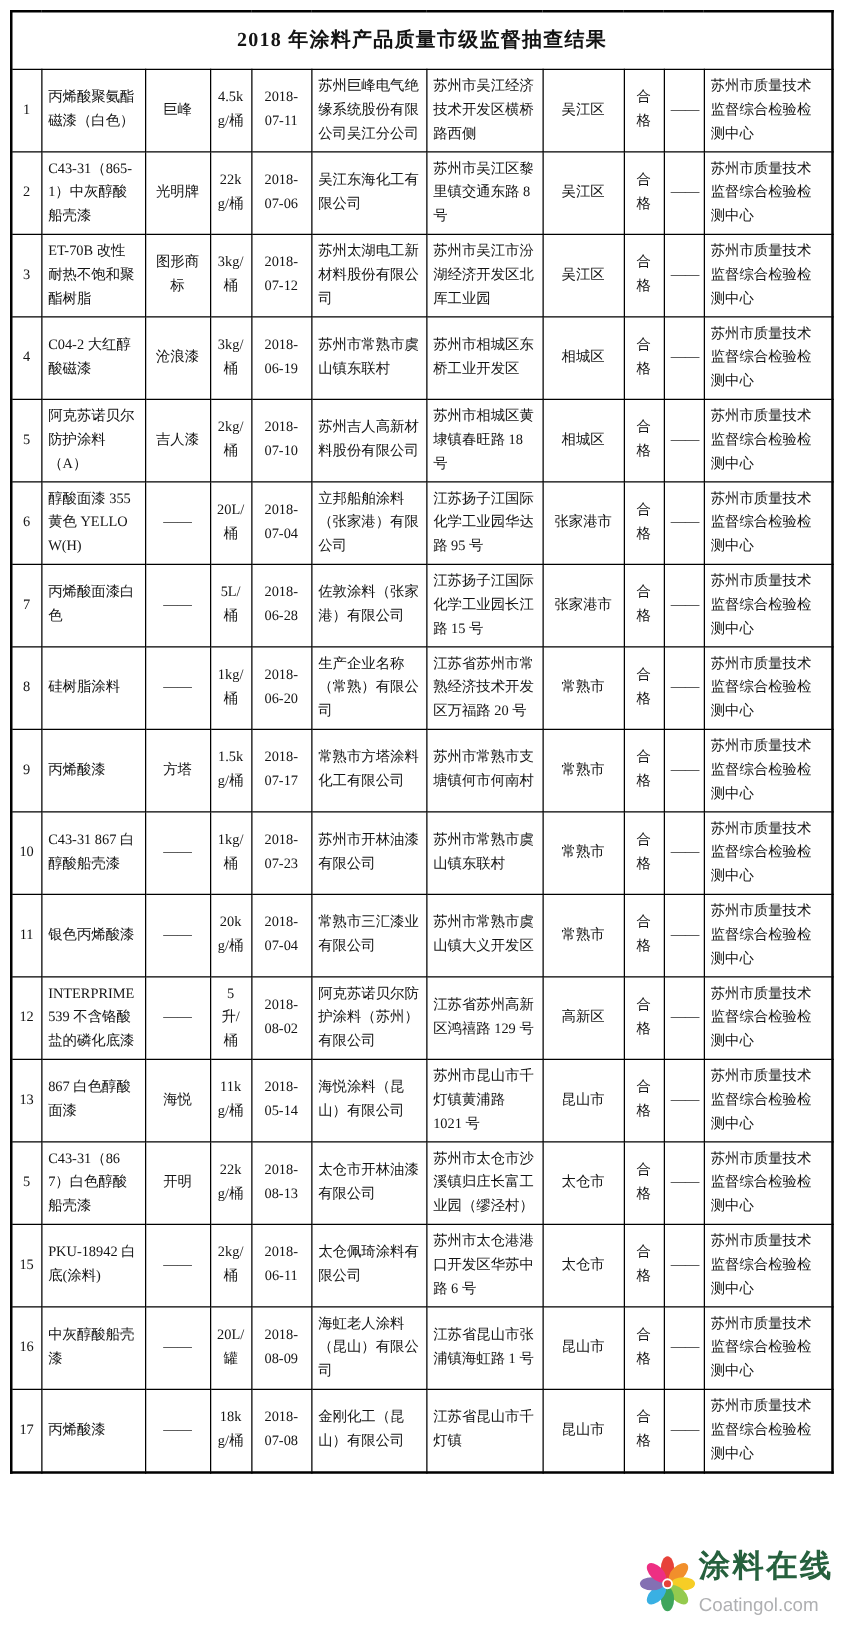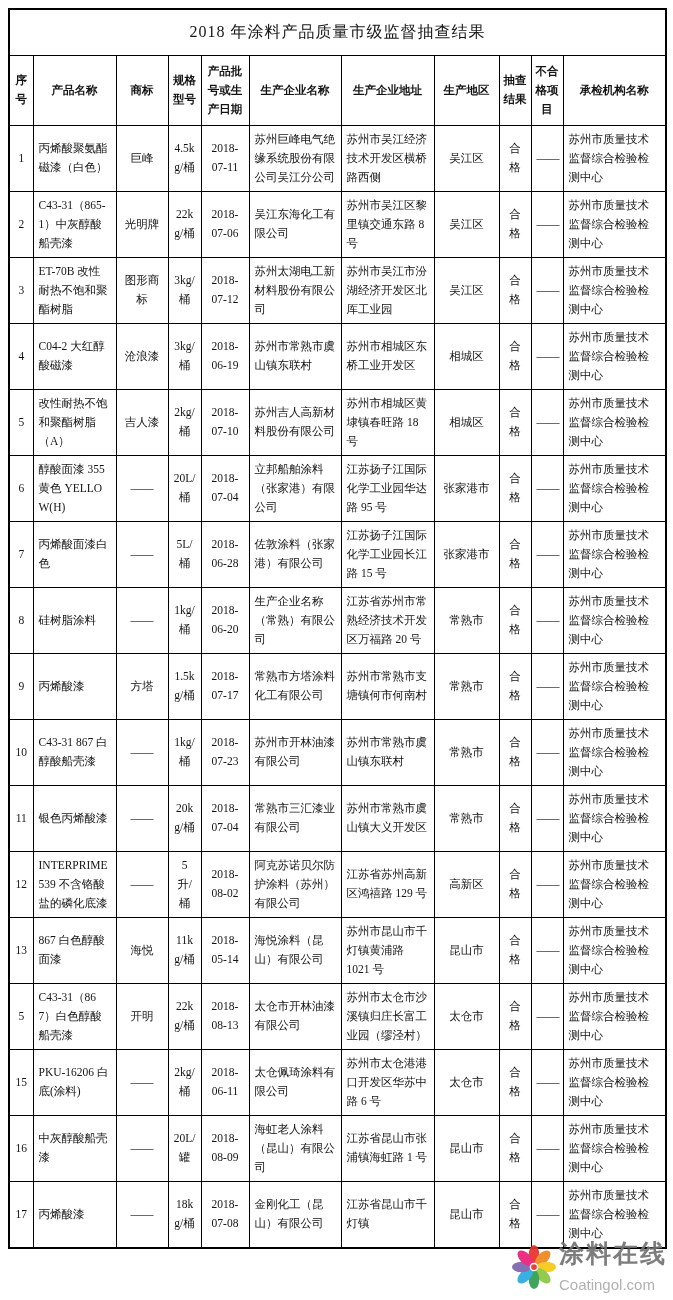--- a/index.html
+++ b/index.html
@@ -23,21 +23,21 @@
   }
   table.report th, table.report td{
     border:1px solid #000;
     vertical-align:middle;
     box-sizing:border-box;
   }
   .title-cell{
     height:46px;
     text-align:center;
     font-size:16px;
-    font-weight:normal;
+    font-weight:bold;
     letter-spacing:1px;
     padding:2px;
   }
   tr.header-row th{
     font-weight:bold;
     padding:6px 3px;
     line-height:19px;
     text-align:center;
     word-break:break-all;
   }
@@ -89,33 +89,20 @@
         <col style="width:93px">
         <col style="width:65px">
       <col style="width:32px">
         <col style="width:32px">
         <col style="width:103px">
     </colgroup>
     <thead>
       <tr>
         <th class="title-cell" colspan="11">2018 年涂料产品质量市级监督抽查结果</th>
       </tr>
-      <tr class="header-row" id="header-row">
-          <th>序号</th>
-          <th>产品名称</th>
-          <th>商标</th>
-          <th>规格型号</th>
-          <th>产品批号或生产日期</th>
-          <th>生产企业名称</th>
-          <th>生产企业地址</th>
-          <th>生产地区</th>
-          <th>抽查结果</th>
-          <th>不合格项目</th>
-          <th>承检机构名称</th>
-        </tr>
     </thead>
     <tbody id="table-body">
         <tr>
           <td class="c0">1</td>
           <td class="c1">丙烯酸聚氨酯磁漆（白色）</td>
           <td class="c2">巨峰</td>
           <td class="c3">4.5kg/桶</td>
           <td class="c4">2018-07-11</td>
           <td class="c5">苏州巨峰电气绝缘系统股份有限公司吴江分公司</td>
           <td class="c6">苏州市吴江经济技术开发区横桥路西侧</td>
@@ -158,21 +145,21 @@
           <td class="c4">2018-06-19</td>
           <td class="c5">苏州市常熟市虞山镇东联村</td>
           <td class="c6">苏州市相城区东桥工业开发区</td>
           <td class="c7">相城区</td>
           <td class="c8">合格</td>
           <td class="c9">——</td>
           <td class="c10">苏州市质量技术监督综合检验检测中心</td>
         </tr>
         <tr>
           <td class="c0">5</td>
-          <td class="c1">改性耐热不饱和聚酯树脂（A）</td>
+          <td class="c1">阿克苏诺贝尔防护涂料（A）</td>
           <td class="c2">吉人漆</td>
           <td class="c3">2kg/桶</td>
           <td class="c4">2018-07-10</td>
           <td class="c5">苏州吉人高新材料股份有限公司</td>
           <td class="c6">苏州市相城区黄埭镇春旺路 18 号</td>
           <td class="c7">相城区</td>
           <td class="c8">合格</td>
           <td class="c9">——</td>
           <td class="c10">苏州市质量技术监督综合检验检测中心</td>
         </tr>
@@ -288,21 +275,21 @@
           <td class="c4">2018-08-13</td>
           <td class="c5">太仓市开林油漆有限公司</td>
           <td class="c6">苏州市太仓市沙溪镇归庄长富工业园（缪泾村）</td>
           <td class="c7">太仓市</td>
           <td class="c8">合格</td>
           <td class="c9">——</td>
           <td class="c10">苏州市质量技术监督综合检验检测中心</td>
         </tr>
         <tr>
           <td class="c0">15</td>
-          <td class="c1">PKU-16206 白底(涂料)</td>
+          <td class="c1">PKU-18942 白底(涂料)</td>
           <td class="c2">——</td>
           <td class="c3">2kg/桶</td>
           <td class="c4">2018-06-11</td>
           <td class="c5">太仓佩琦涂料有限公司</td>
           <td class="c6">苏州市太仓港港口开发区华苏中路 6 号</td>
           <td class="c7">太仓市</td>
           <td class="c8">合格</td>
           <td class="c9">——</td>
           <td class="c10">苏州市质量技术监督综合检验检测中心</td>
         </tr>
@@ -344,18 +331,18 @@
           <ellipse cx="24" cy="11" rx="5.5" ry="10" fill="#8cc63f" transform="rotate(135 24 24)"></ellipse>
           <ellipse cx="24" cy="11" rx="5.5" ry="10" fill="#2e9e4f" transform="rotate(180 24 24)"></ellipse>
           <ellipse cx="24" cy="11" rx="5.5" ry="10" fill="#29aae1" transform="rotate(225 24 24)"></ellipse>
           <ellipse cx="24" cy="11" rx="5.5" ry="10" fill="#7a64ad" transform="rotate(270 24 24)"></ellipse>
           <ellipse cx="24" cy="11" rx="5.5" ry="10" fill="#ec1e79" transform="rotate(315 24 24)"></ellipse>
         </g>
       <circle cx="24" cy="24" r="4.5" fill="#ffffff"></circle>
       <circle cx="24" cy="24" r="3" fill="#e6332a"></circle>
     </svg>
     <div class="wm-texts">
-      <span class="wm-cn" style="color: #737373;">涂料在线</span>
+      <span class="wm-cn" style="color: #14532d;">涂料在线</span>
       <span class="wm-en" style="color: rgb(169, 170, 172);">Coatingol.com</span>
     </div>
   </div>
 
 </div>
 
 </body></html>

